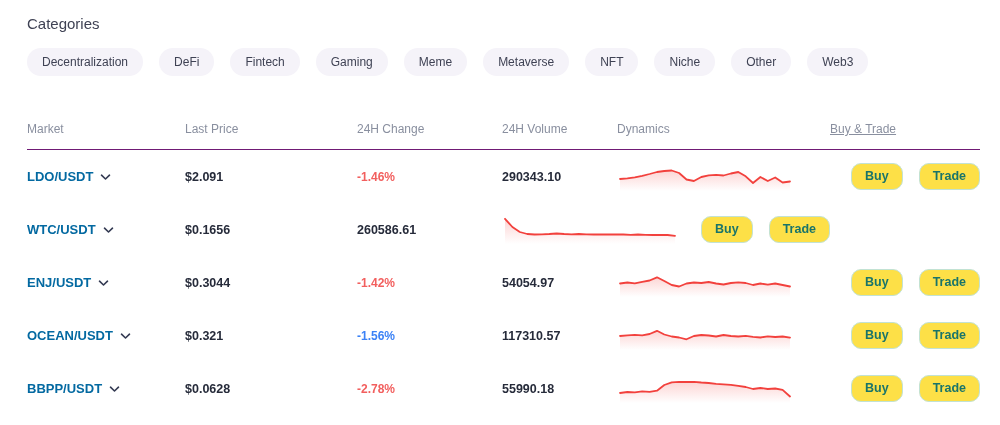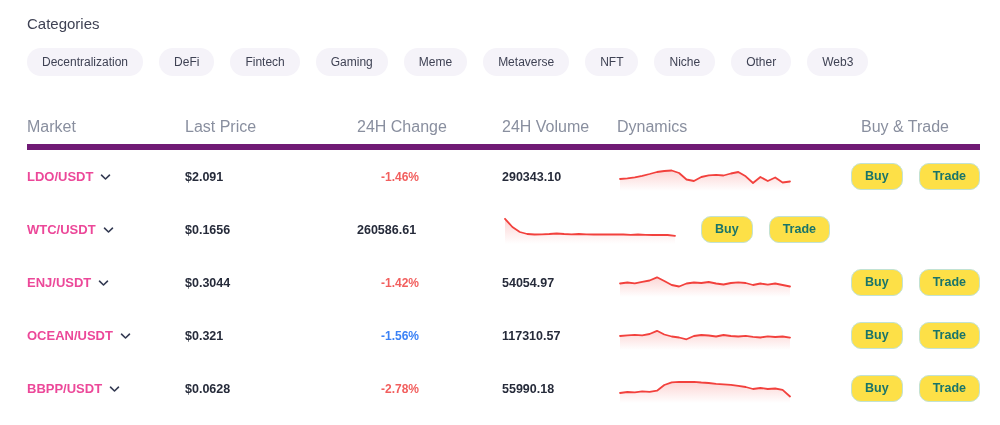--- a/index.html
+++ b/index.html
@@ -35,52 +35,51 @@
 
   .grid-row {
     display: grid;
     grid-template-columns: 158px 172px 145px 115px 1fr 150px;
     align-items: center;
   }
 
   .table-header {
     margin-top: 33px;
     height: 41px;
-    border-bottom: 6px solid #701a75;
+    border-bottom: 1px solid #701a75;
     color: #898f9f;
-    font-size: 16px;
-  }
-  .th-right { text-align: center; }
+    font-size: 12px;
+  }
+  .th-right { text-align: left; text-decoration: underline; }
 
   .row { height: 53px; }
 
   .market-cell {
     display: inline-flex;
     align-items: center;
     gap: 7px;
-    color: #ec4899;
+    color: #0369a1;
     font-size: 13px;
     font-weight: 700;
     cursor: pointer;
     background: none;
     border: none;
     font-family: inherit;
     justify-self: start;
   }
   .chev { color: #333a52; margin-top: 2px; }
 
   .price, .volume {
     color: #262b3a;
     font-size: 12.5px;
     font-weight: 700;
   }
   .change {
     font-size: 12px;
     font-weight: 700;
-    margin-left: 24px;
   }
 
   .dynamics { line-height: 0; padding-left: 3px; }
   .dynamics svg { overflow: visible; }
 
   .actions {
     display: flex;
     gap: 16px;
     justify-content: flex-end;
   }

